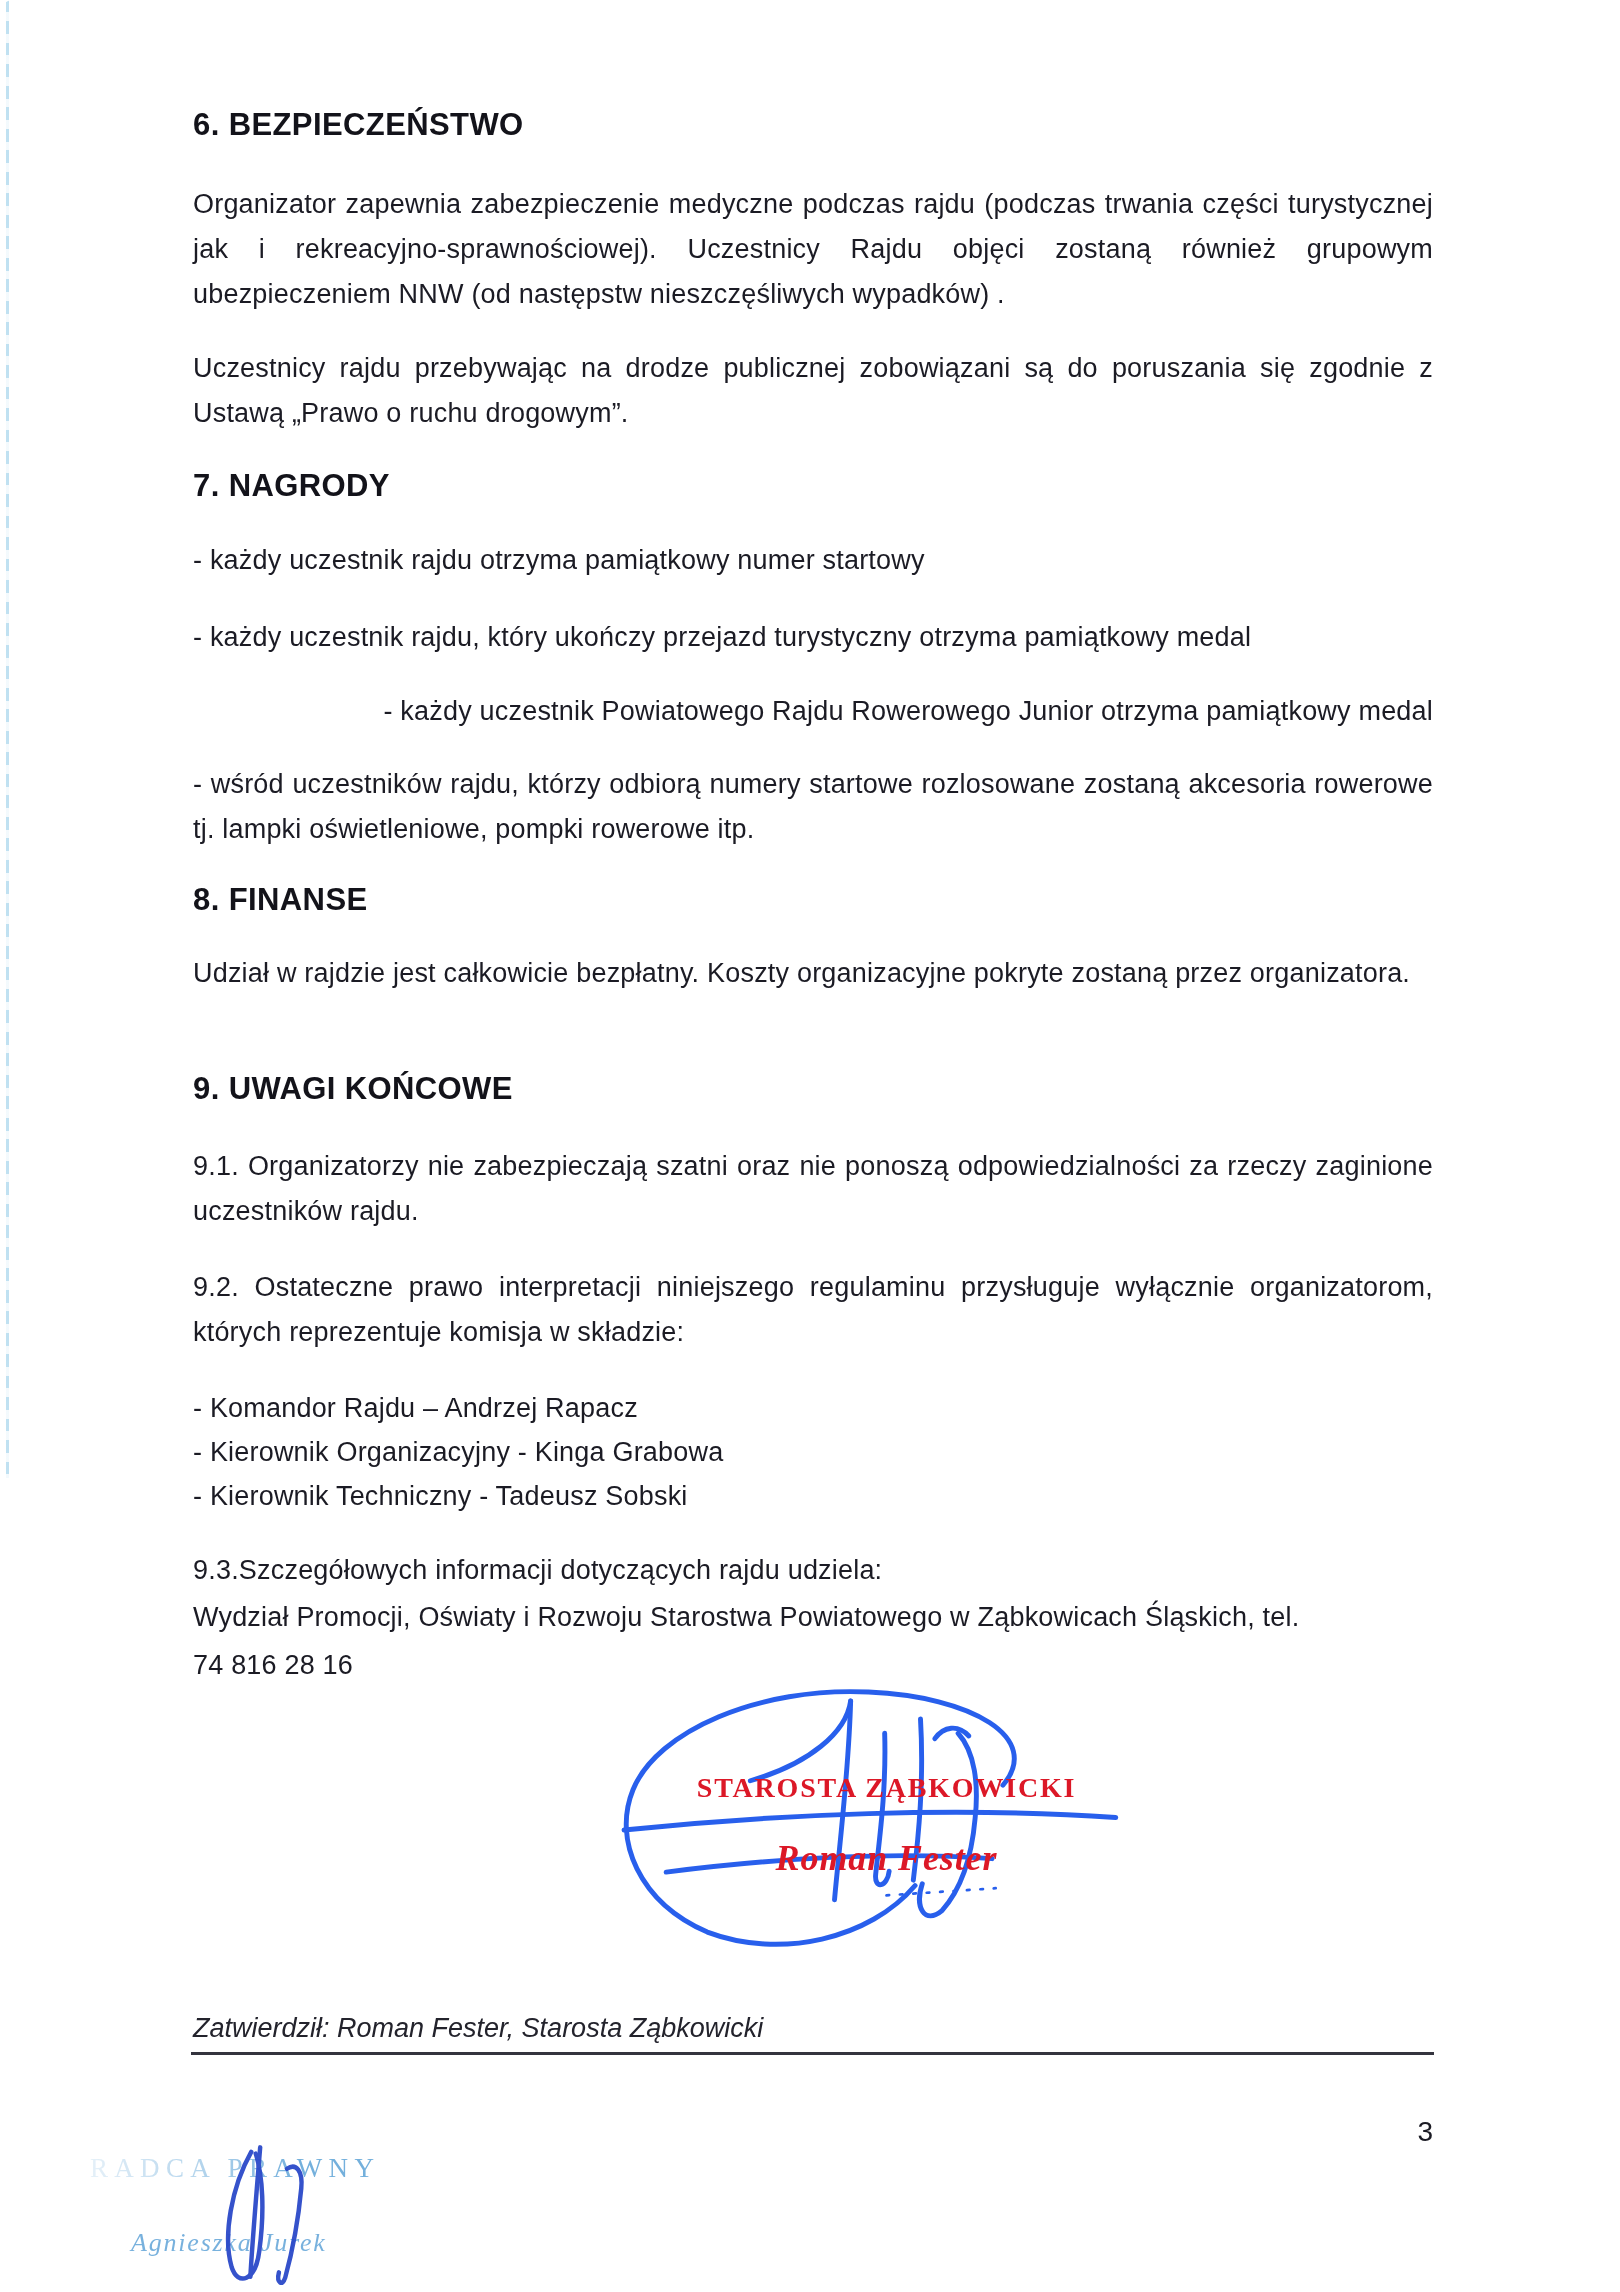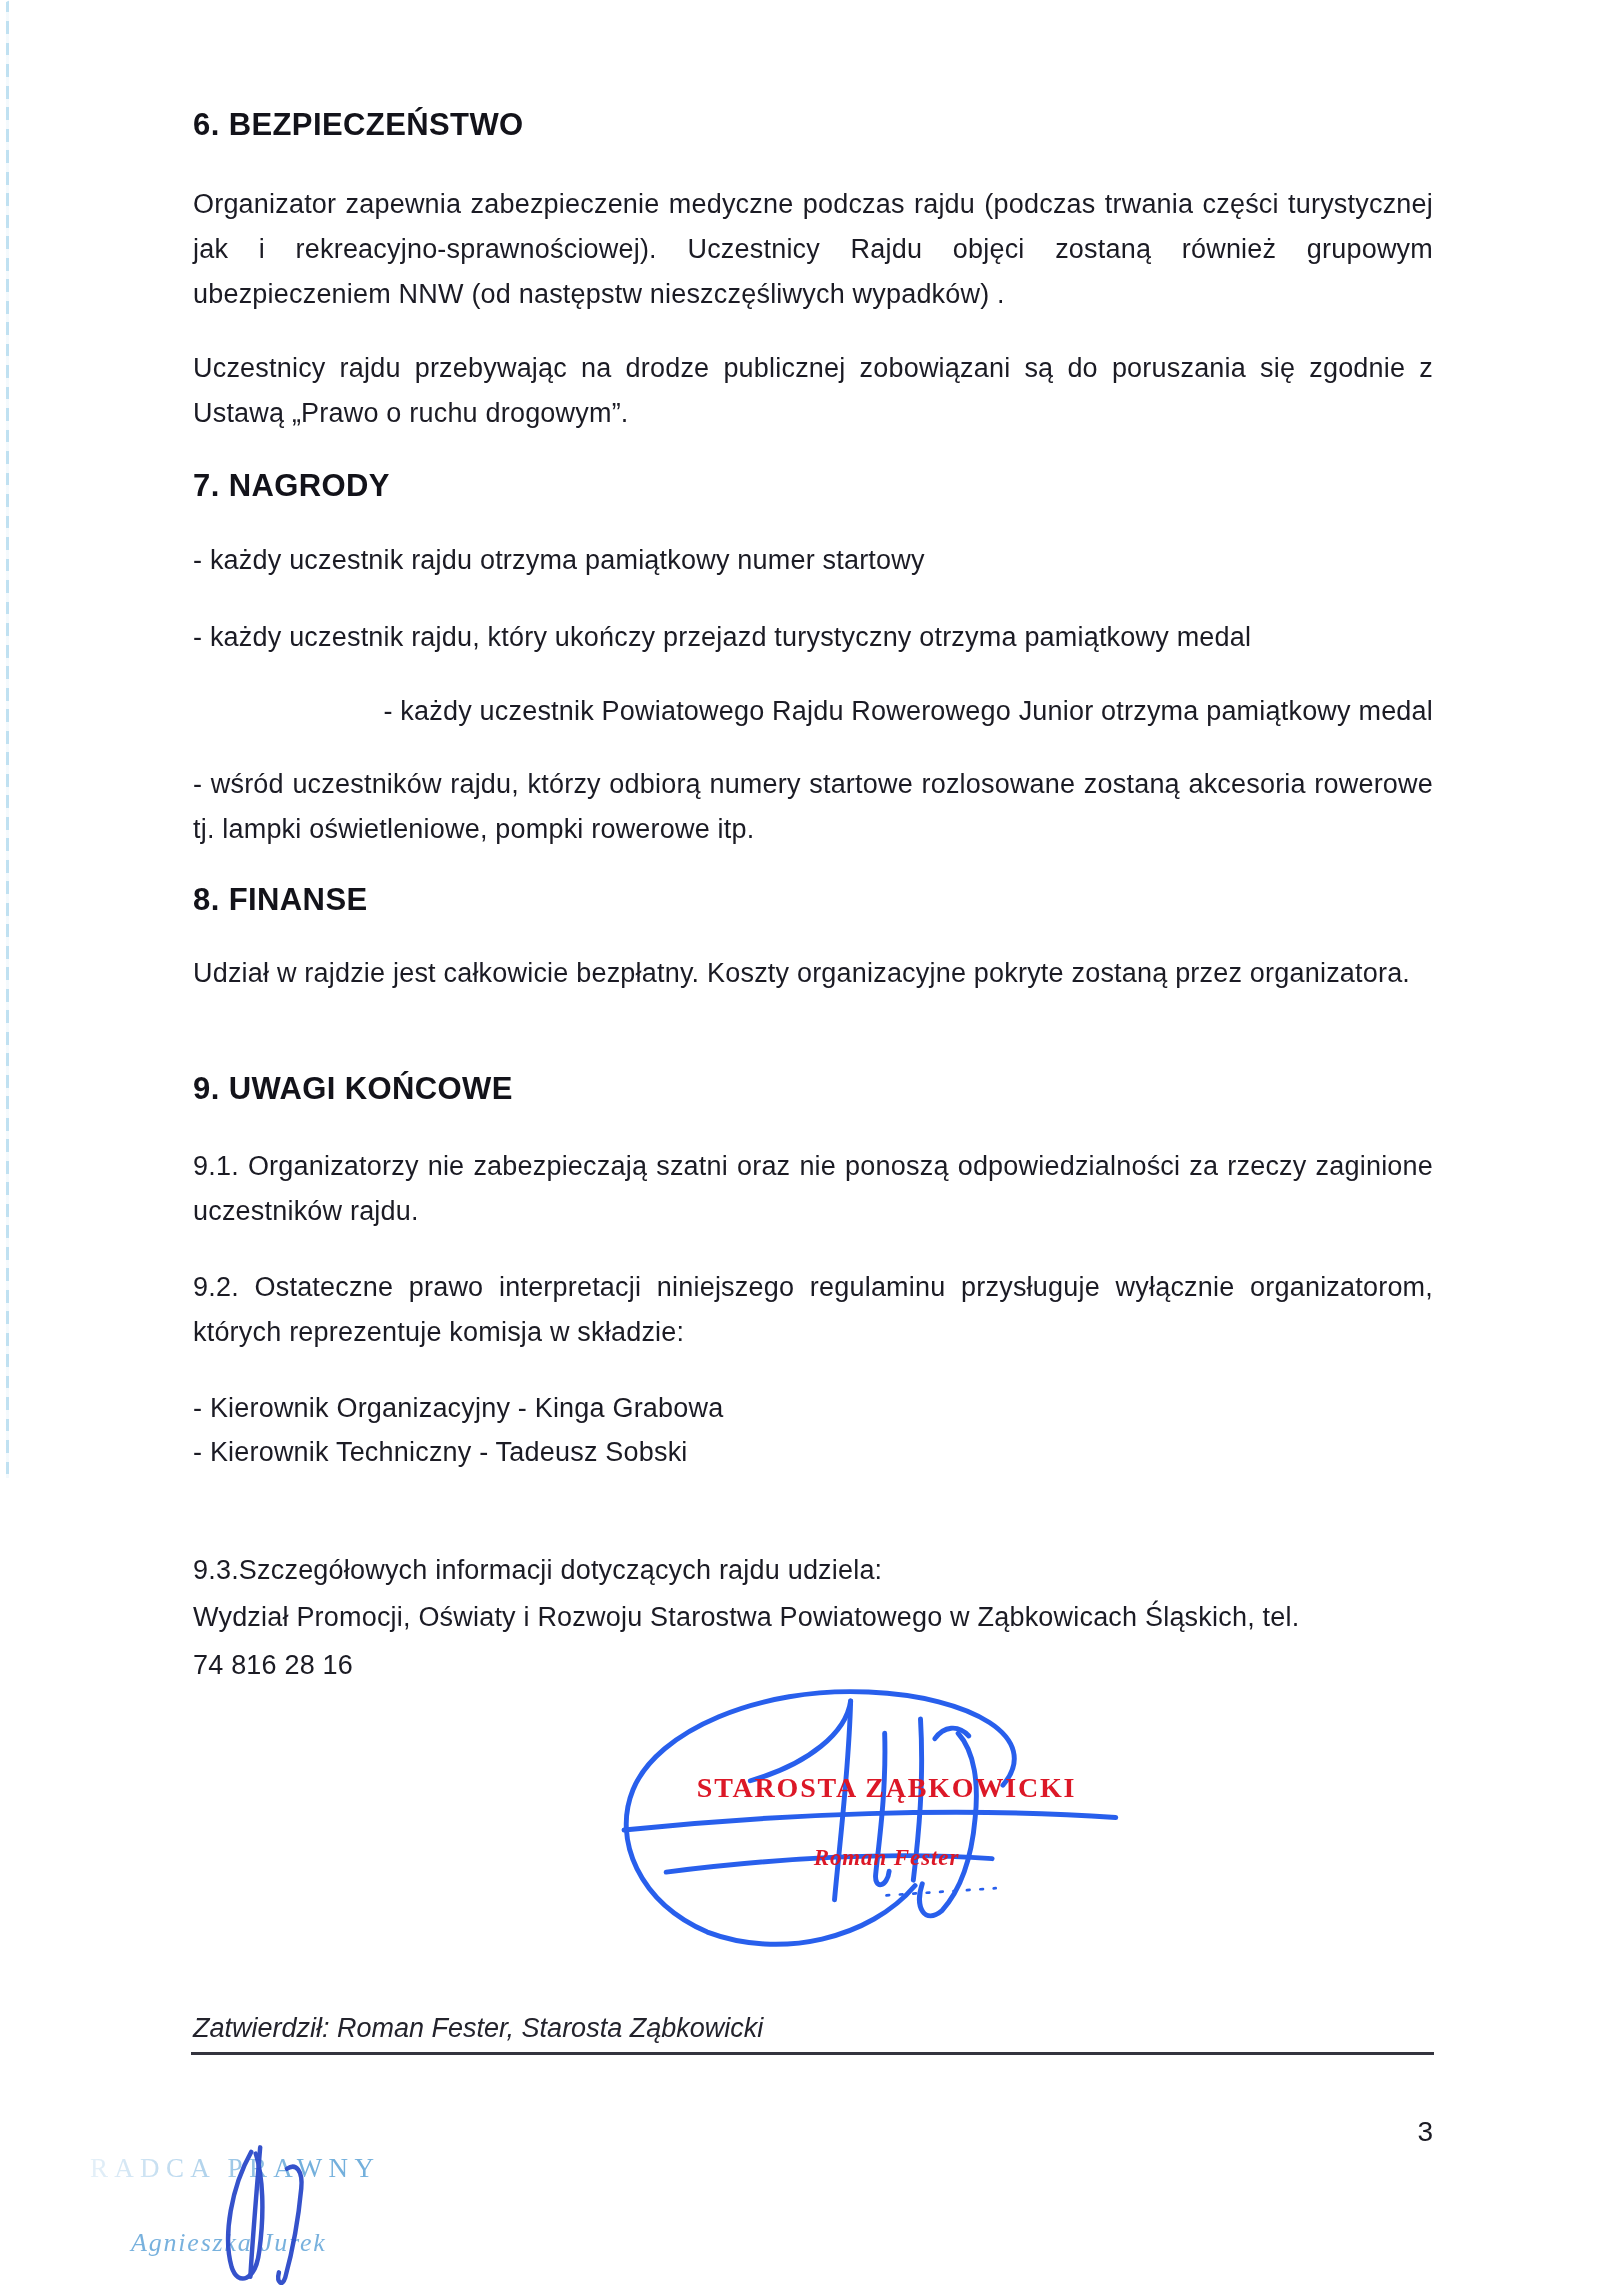--- a/index.html
+++ b/index.html
@@ -45,21 +45,21 @@
     font-weight: 700;
     font-size: 28px; line-height: 32px;
     letter-spacing: 1.8px;
     color: #dc1827;
   }
   .stamp-name {
     position: absolute; left: 36px; top: 160px; width: 555px;
     text-align: center;
     font-family: "Liberation Serif", serif;
     font-weight: 700; font-style: italic;
-    font-size: 23px; line-height: 32px;
+    font-size: 36px; line-height: 32px;
     letter-spacing: 0.9px;
     color: #dc1827;
   }
   .approval {
     left: 193px; top: 2009px; width: 1240px;
     font-style: italic;
     font-size: 27px; line-height: 39px;
     color: #23232c;
   }
   .rule {
@@ -110,20 +110,21 @@
   <div class="abs txt" style="top:689px;text-align:right;">- każdy uczestnik Powiatowego Rajdu Rowerowego Junior otrzyma pamiątkowy medal</div>
   <div class="abs txt just" style="top:762px;">- wśród uczestników rajdu, którzy odbiorą numery startowe rozlosowane zostaną akcesoria rowerowe tj. lampki oświetleniowe, pompki rowerowe itp.</div>
 
   <div class="abs txt heading" style="top:877px;">8. FINANSE</div>
   <div class="abs txt just" style="top:951px;">Udział w rajdzie jest całkowicie bezpłatny. Koszty organizacyjne pokryte zostaną przez organizatora.</div>
 
   <div class="abs txt heading" style="top:1066px;">9. UWAGI KOŃCOWE</div>
   <div class="abs txt just" style="top:1144px;">9.1. Organizatorzy nie zabezpieczają szatni oraz nie ponoszą odpowiedzialności za rzeczy zaginione uczestników rajdu.</div>
   <div class="abs txt just" style="top:1265px;">9.2. Ostateczne prawo interpretacji niniejszego regulaminu przysługuje wyłącznie organizatorom, których reprezentuje komisja w składzie:</div>
   <div class="abs txt" style="top:1386px; line-height:44px;">
+    <div>- Komandor Rajdu – Andrzej Rapacz</div>
     <div>- Kierownik Organizacyjny - Kinga Grabowa</div>
     <div>- Kierownik Techniczny - Tadeusz Sobski</div>
   </div>
   <div class="abs txt" style="top:1548px;">9.3.Szczegółowych informacji dotyczących rajdu udziela:</div>
   <div class="abs txt" style="top:1595px;">Wydział Promocji, Oświaty i Rozwoju Starostwa Powiatowego w Ząbkowicach Śląskich, tel.</div>
   <div class="abs txt" style="top:1643px;">74 816 28 16</div>
 
   <div class="abs stamp-box">
     <svg width="609" height="296" viewBox="0 0 680 330">
       <g fill="none" stroke="#1d57ec" stroke-width="5.5" stroke-linecap="round" opacity="0.95">

